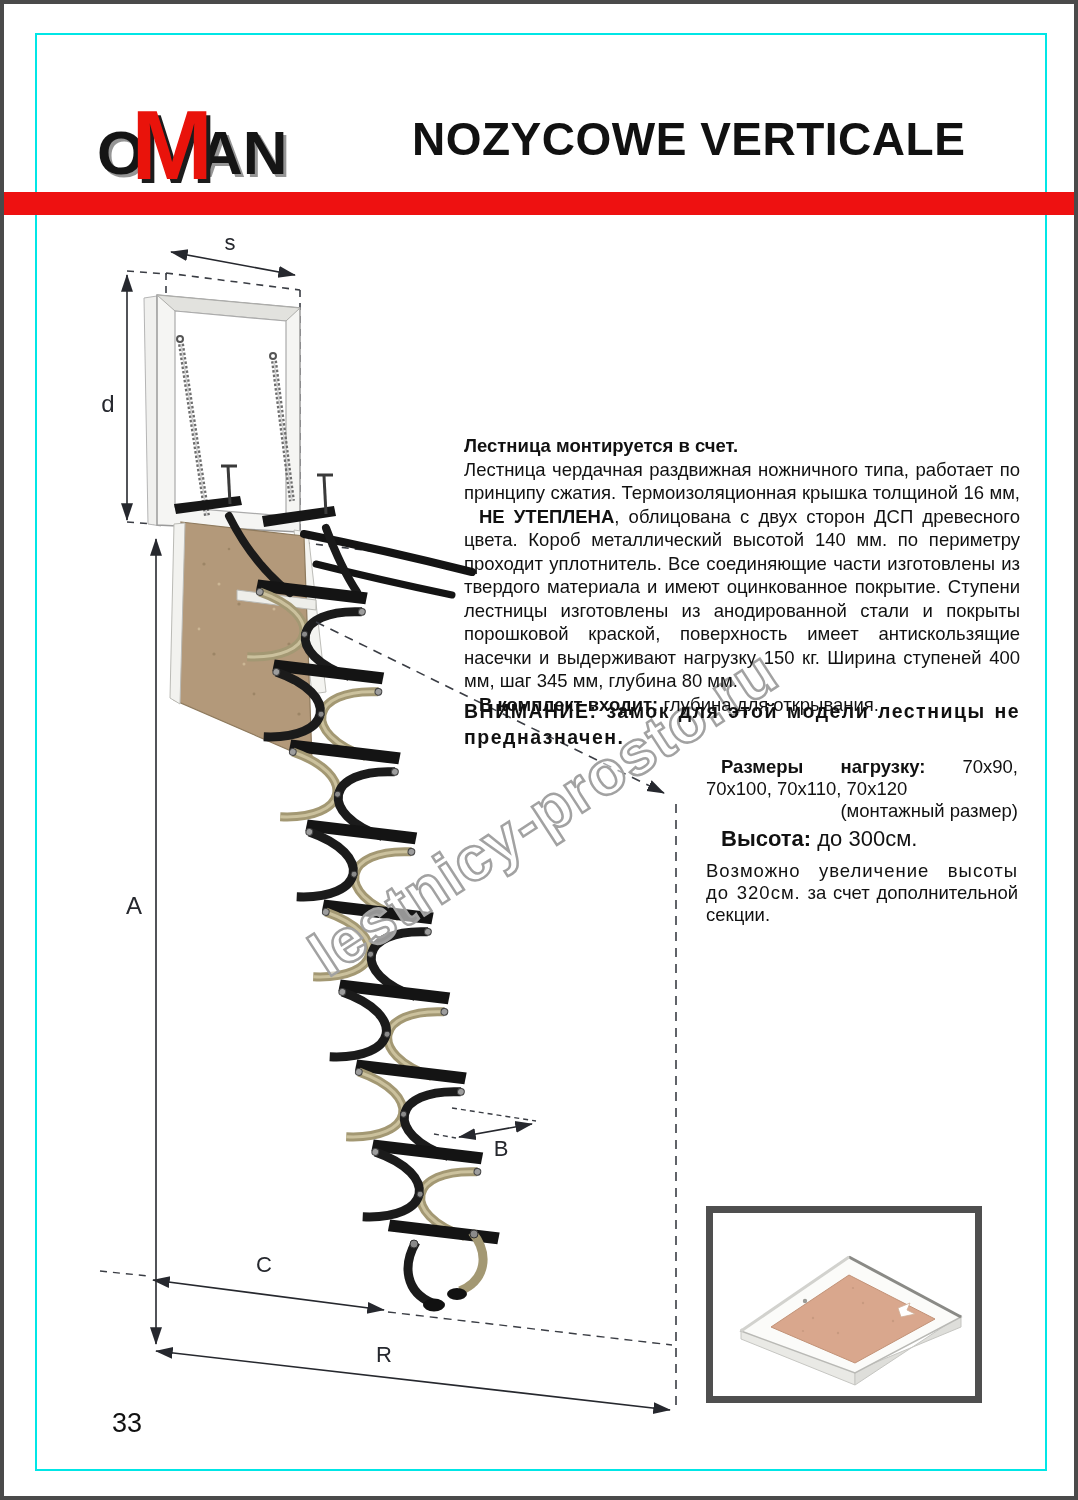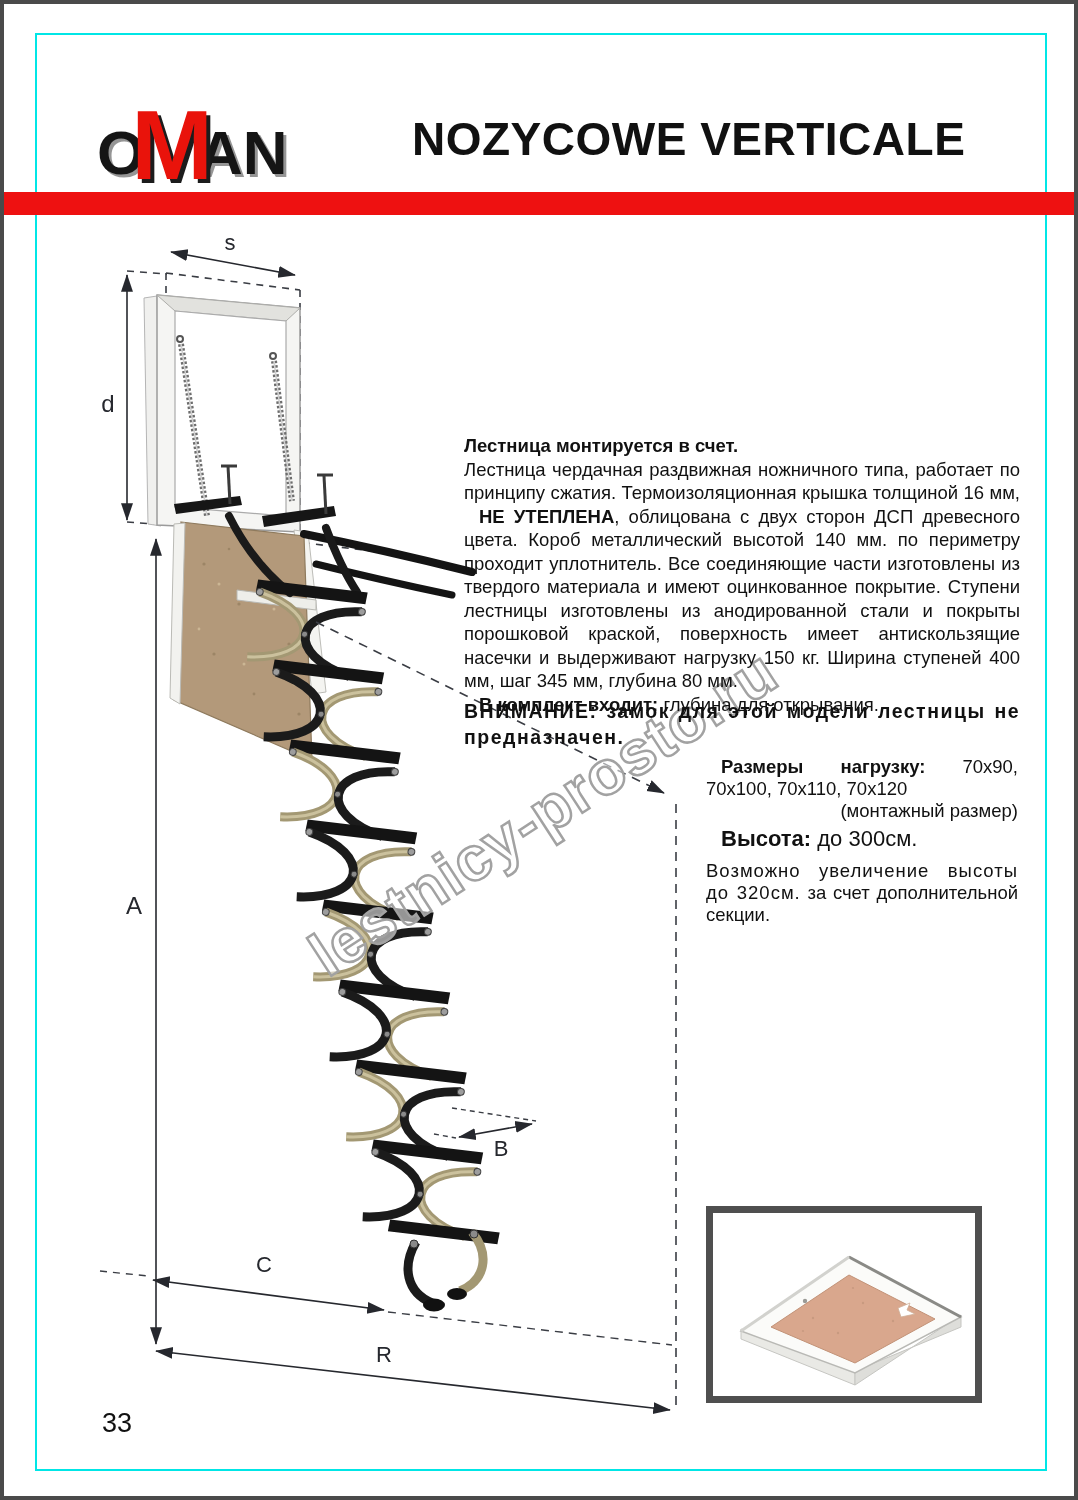--- a/index.html
+++ b/index.html
@@ -27,21 +27,21 @@
   .desc{left:460px;top:430px;width:556px;font-size:18.5px;line-height:23.5px;text-align:justify;}
   .desc .lead{font-weight:700;}
   .attention{left:460px;top:682px;width:556px;font-size:19.5px;font-weight:700;letter-spacing:1.5px;line-height:26px;text-align:justify;margin-top:12px;}
   .specs1{left:702px;top:752px;width:312px;font-size:18.5px;line-height:22px;text-align:justify;}
   .specs1 .mount{text-align:right;}
   .specs2{left:702px;top:824px;width:312px;font-size:22px;line-height:22px;}
   .specs3{left:702px;top:856px;width:312px;font-size:18.5px;line-height:22px;text-align:justify;}
   .specs3 .bld{font-weight:400;letter-spacing:1px;}
   .bold{font-weight:700;margin-left:15px;}
   .formula{left:697px;top:942px;width:330px;font-size:22px;white-space:nowrap;}
-  .pagenum{left:98px;top:1404px;font-size:27px;}
+  .pagenum{left:108px;top:1404px;font-size:27px;}
   
   .draw{left:0;top:0;width:1078px;height:1500px;z-index:2;pointer-events:none;}
   
   .inset{left:702px;top:1202px;width:276px;height:197px;border:7px solid #4f4f4f;background:#fff;box-sizing:border-box;z-index:3;}
   .inset svg{display:block;width:100%;height:100%;}
   .dimtxt{font-family:"Liberation Sans","DejaVu Sans",sans-serif;fill:#26282e;}
 </style>
 </head>
 <body>
 

